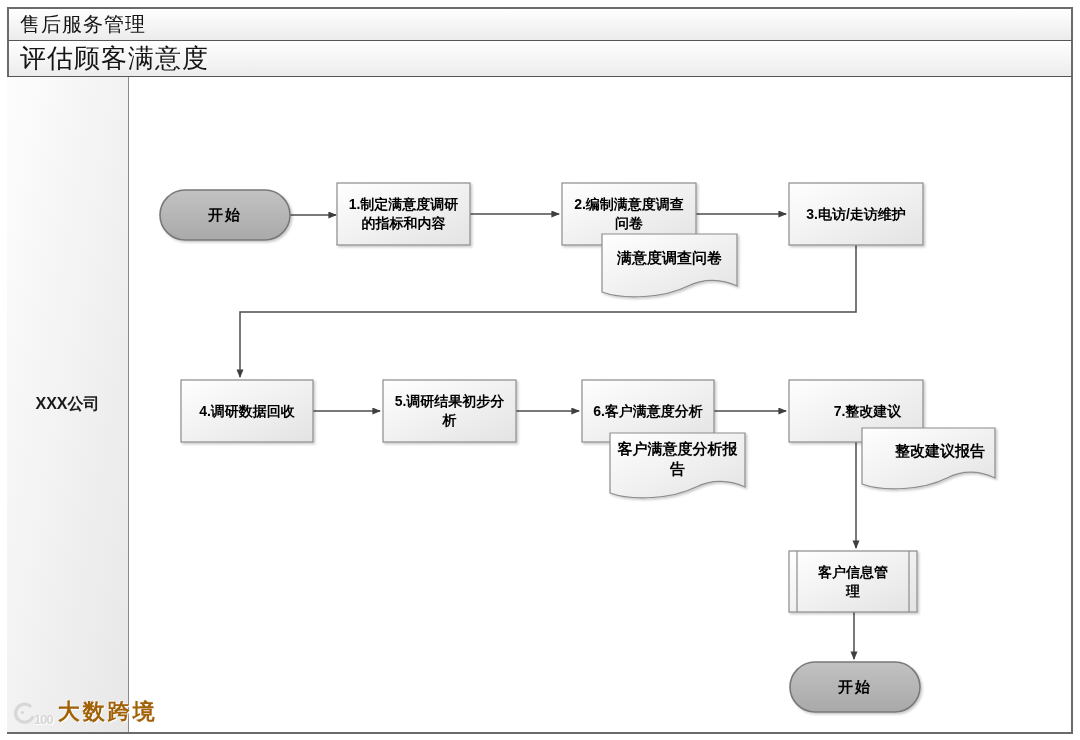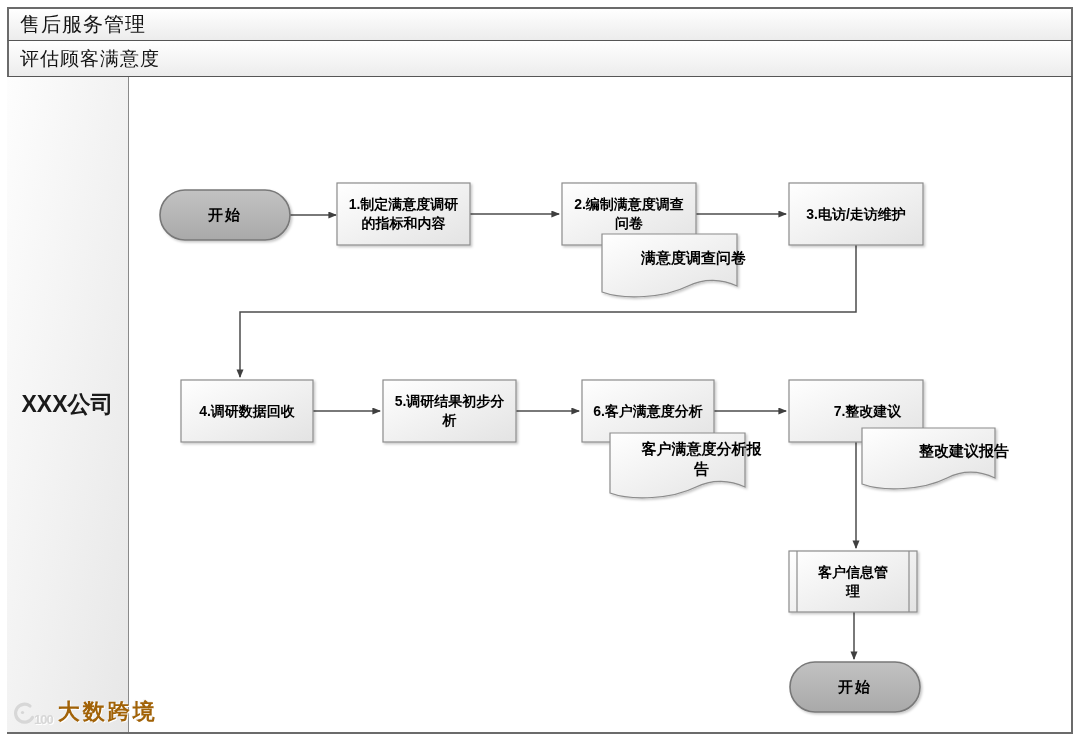--- a/index.html
+++ b/index.html
@@ -18,36 +18,36 @@
     display:flex;align-items:center;padding-left:11px;
     font-family:"Liberation Serif","DejaVu Serif",serif;
     font-size:20px;color:#141414;letter-spacing:1px;
   }
   .phasebar{
     position:absolute;left:7px;top:41px;width:1066px;height:36px;box-sizing:border-box;
     border-left:2px solid #6b6b6b;border-right:2px solid #6b6b6b;border-bottom:1.4px solid #565656;
     background:linear-gradient(#ffffff,#ececec);
     display:flex;align-items:center;padding-left:11px;
     font-family:"Liberation Serif","DejaVu Serif",serif;
-    font-size:19px;color:#141414;letter-spacing:1px;
+    font-size:26px;color:#141414;letter-spacing:1px;
   }
   .lane-col{
     position:absolute;left:7px;top:77px;width:122px;height:655px;box-sizing:border-box;
     border-right:1.2px solid #8a8a8a;
     background:linear-gradient(100deg,#fdfdfd 0%,#e7e7e7 100%);
     display:flex;align-items:center;justify-content:center;
-    font-size:23px;font-weight:600;color:#1a1a1a;
+    font-size:16px;font-weight:600;color:#1a1a1a;
   }
   svg.diagram{position:absolute;left:0;top:0;z-index:2;}
   .node-label{
     position:absolute;z-index:3;display:flex;align-items:center;justify-content:center;
     text-align:center;font-weight:bold;font-size:14px;line-height:1.35;color:#000;
     box-sizing:border-box;padding:0 8px;
   }
-  .doc-label{font-size:15px;padding:14px 2px;margin-left:24px;}
+  .doc-label{font-size:15px;padding:14px 2px;}
   .oval-label{font-size:15px;letter-spacing:2px;}
   .sub-label{padding:0 28px;}
   .watermark{
     position:absolute;left:10px;top:697px;z-index:9;display:flex;align-items:flex-end;
     user-select:none;
   }
   .wm-logo{margin-top:2px;}
   .wm-sup{
     font-size:13px;font-weight:bold;color:#d7d7d7;letter-spacing:-1px;
     text-shadow:1px 1px 0 #ffffff;margin-left:-4px;margin-top:-1px;

